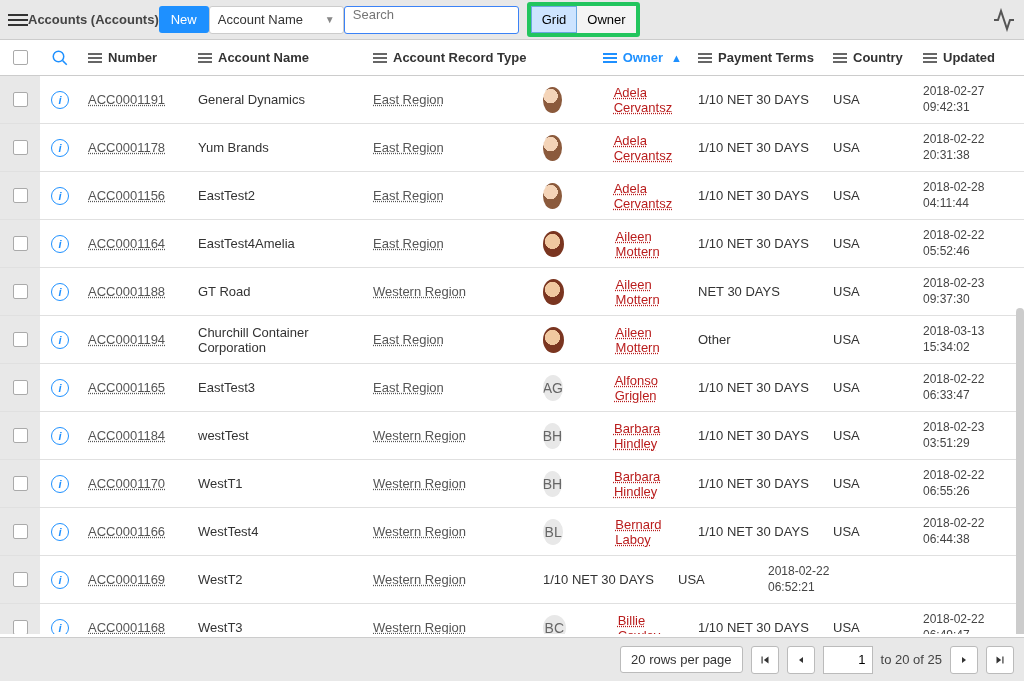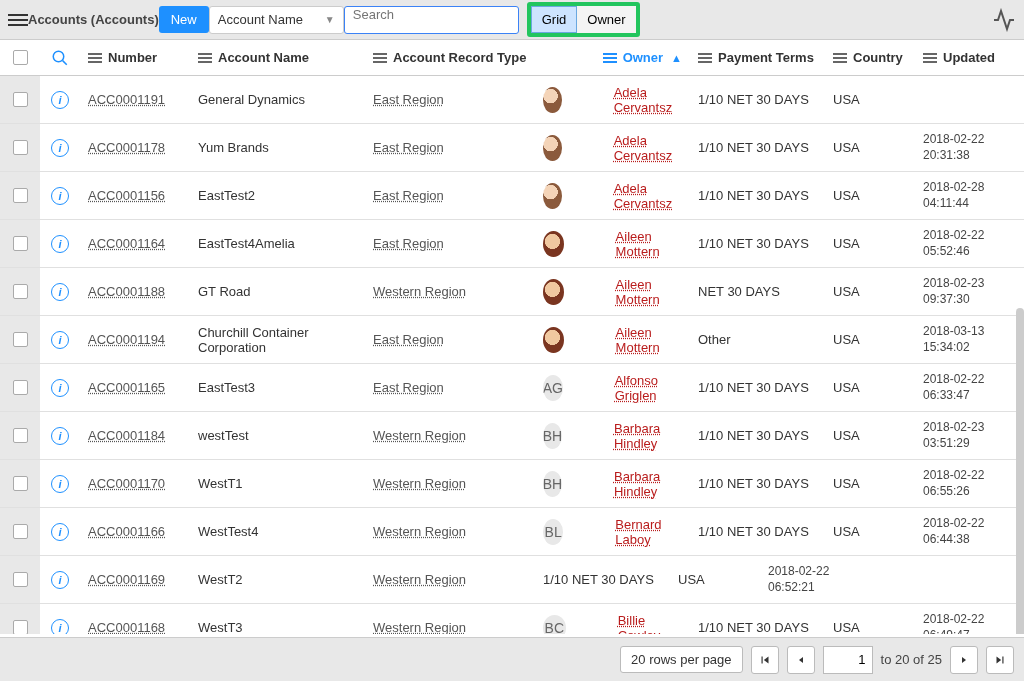--- a/index.html
+++ b/index.html
@@ -182,20 +182,21 @@
       <div class="col col-name">General Dynamics</div>
       <div class="col col-record">
         <span class="link">East Region</span>
       </div>
       <div class="col col-owner owner-cell">
         <div class="avatar p1"></div>
         <span class="link-owner">Adela Cervantsz</span>
       </div>
       <div class="col col-payment">1/10 NET 30 DAYS</div>
       <div class="col col-country">USA</div>
+      <div class="col col-updated updated-cell">2018-02-27<br>09:42:31</div>
     </div>
     <div class="row">
       <div class="col col-check">
         <div class="checkbox"></div>
       </div>
       <div class="col col-info">
         <div class="info-circle">i</div>
       </div>
       <div class="col col-number">
         <span class="link">ACC0001178</span>

